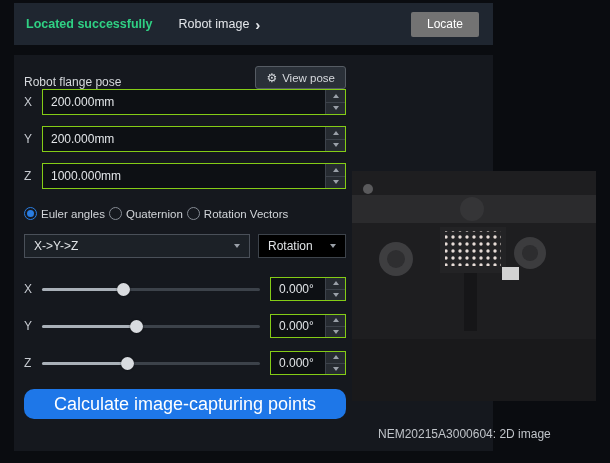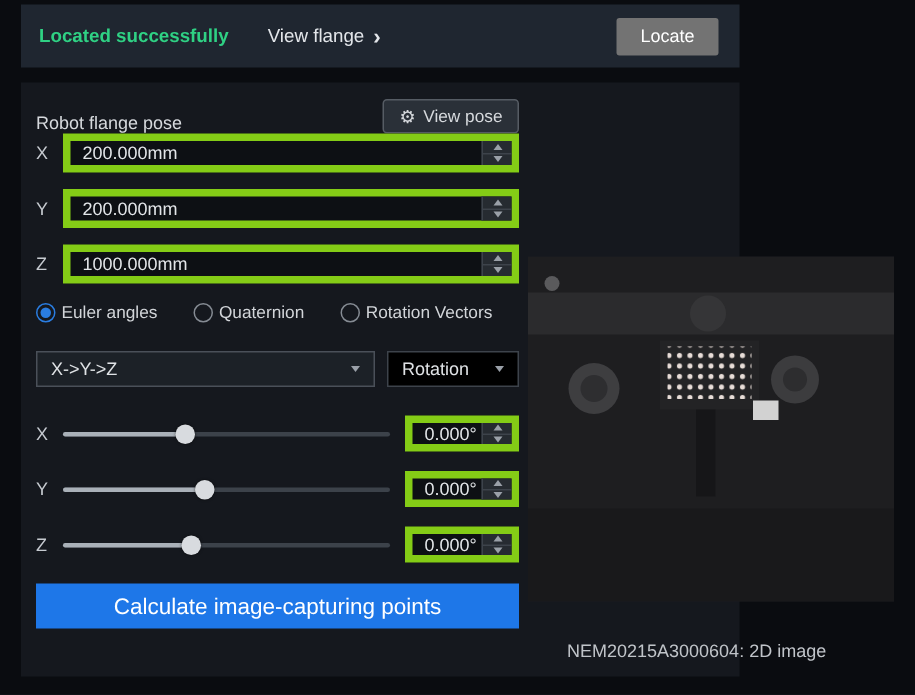--- a/index.html
+++ b/index.html
@@ -55,21 +55,21 @@
     display: flex; align-items: center; gap: 5px;
     font-family: "Liberation Sans", sans-serif;
   }
   .gear { font-size: 12px; line-height: 1; }
   
   .field-row { display: flex; align-items: center; height: 26px; margin-bottom: 11px; }
   .field-row:first-of-type { margin-top: 28px; }
   .axis { width: 18px; color: #c6cad0; }
   .input {
     flex: 1; height: 26px;
-    background: #0d1014; border: 5px solid #84cc16;
+    background: #0d1014; border: 1px solid #84cc16;
     display: flex; align-items: center; padding-left: 8px;
     color: #e2e5e8;
   }
   .input .val { flex: 1; }
   .spin {
     width: 20px; height: 100%; flex: none;
     border-left: 1px solid #3d434b;
     display: flex; flex-direction: column; background: #262b31;
   }
   .spin-btn {
@@ -82,21 +82,21 @@
     border-left: 3.5px solid transparent; border-right: 3.5px solid transparent;
     border-bottom: 4.5px solid #9aa0a8;
   }
   .tri-down {
     width: 0; height: 0; display: block;
     border-left: 3.5px solid transparent; border-right: 3.5px solid transparent;
     border-top: 4.5px solid #9aa0a8;
   }
   
   .radio-row {
-    display: flex; align-items: flex-start; gap: 24px;
+    display: flex; align-items: flex-end; gap: 4px;
     margin: 2px 0 4px 0; height: 18px; font-size: 11.5px; color: #d2d5d9;
   }
   .radio-item { display: flex; align-items: center; gap: 4px; cursor: pointer; white-space: nowrap; }
   .radio {
     width: 13px; height: 13px; border-radius: 50%; flex: none;
     border: 1px solid #858b93; background: transparent; position: relative;
   }
   .radio.checked { border-color: #2a7de1; }
   .radio.checked::after {
     content: ""; position: absolute; left: 2px; top: 2px;
@@ -125,22 +125,22 @@
   }
   .handle {
     position: absolute; top: 1px; width: 13px; height: 13px;
     margin-left: -6px; border-radius: 50%; background: #d8dbdf;
     box-shadow: 0 0 2px rgba(0,0,0,.6); cursor: grab;
   }
   .input.small { flex: none; width: 76px; height: 24px; }
   
   .btn-calc {
     margin-top: 14px; height: 30px; width: 100%;
-    background: #1e77e8; color: #fff; border: none; border-radius: 0;
-    font-size: 15px; cursor: pointer;
+    background: #1e77e8; color: #fff; border: none; border-radius: 10px;
+    font-size: 18px; cursor: pointer;
     font-family: "Liberation Sans", sans-serif;
   }
   
   .right { flex: 1; display: flex; flex-direction: column; padding: 0 6px 0 6px; justify-content: space-between; }
   .image-wrap {
     margin-top: 108px; margin-left: 0; height: 230px; width: 244px;
     align-self: flex-end; background: #1e1e20; overflow: hidden;
   }
   .image-wrap svg { display: block; }
   .caption {
@@ -148,21 +148,21 @@
   }
 </style>
 </head>
 <body>
 
 <div class="window">
 
   <div class="topbar">
     <span class="status">Located successfully</span>
     <span class="view-image">
-      <span>View flange</span>
+      <span>Robot image</span>
       <span class="chev">›</span>
     </span>
     <button class="btn-locate">Locate</button>
   </div>
 
   <div class="main">
 
     <div class="left">
 
       <div class="panel-header">

